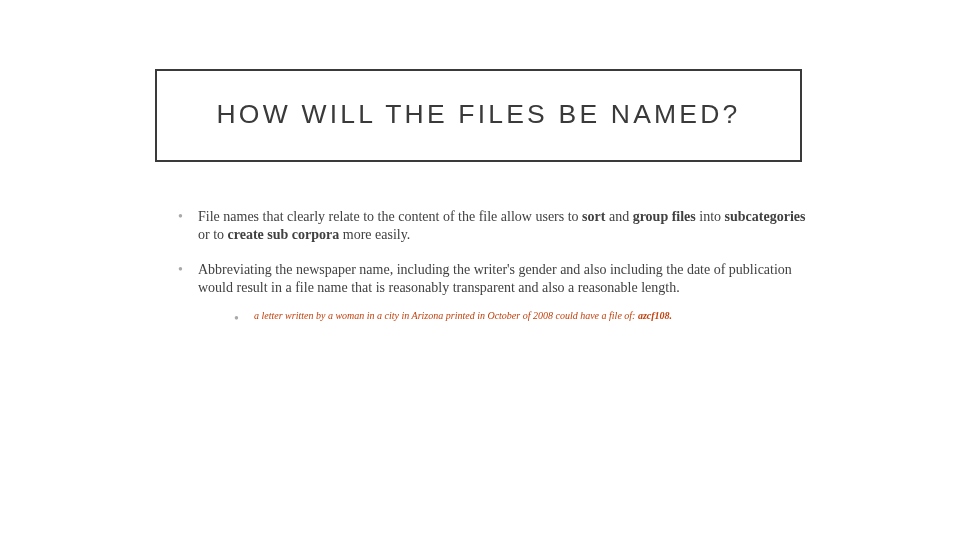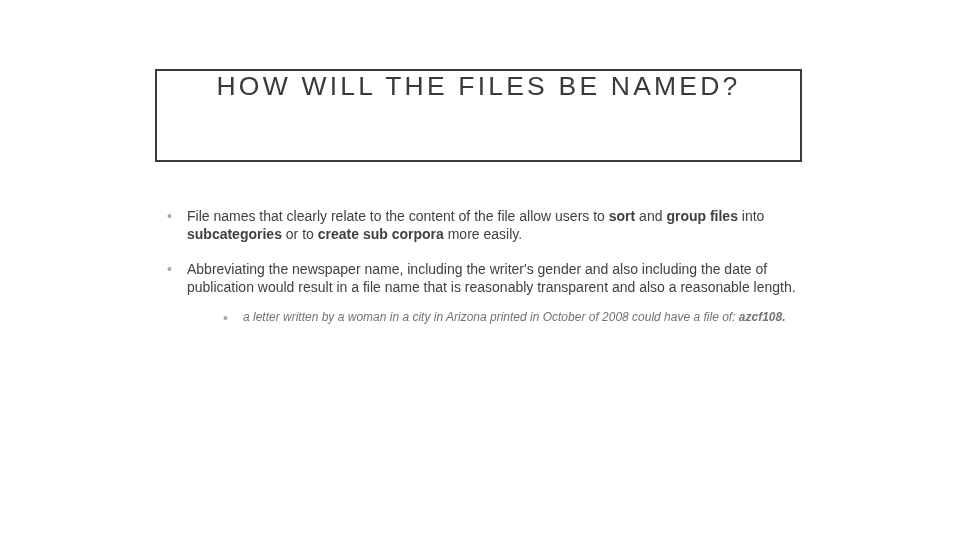--- a/index.html
+++ b/index.html
@@ -21,34 +21,36 @@
   .title-box {
     position: absolute;
     left: 155px;
     top: 69px;
     width: 647px;
     height: 93px;
     border: 2px solid #3a3a3a;
     box-sizing: border-box;
     display: flex;
     align-items: flex-start;
+    padding-top: 28px;
     justify-content: center;
   }
   .title-box h1 {
     margin: 0;
     font-weight: 400;
     font-size: 26.5px;
     letter-spacing: 3.2px;
     color: #3a3a3a;
   }
   .content {
     position: absolute;
-    left: 157px;
+    left: 168px;
     top: 208px;
     width: 640px;
+    font-family: Liberation Serif, serif;
   }
   ul.bullets {
     list-style: none;
     margin: 0;
     padding: 0;
   }
   ul.bullets > li {
     position: relative;
     padding-left: 30px;
     font-size: 14px;
@@ -66,23 +68,23 @@
     line-height: 1.25;
   }
   ul.sub {
     list-style: none;
     margin: 14px 0 0 0;
     padding: 0;
   }
   ul.sub > li {
     position: relative;
     padding-left: 56px;
-    font-size: 12px;
+    font-size: 10px;
     line-height: 1.25;
-    color: #737373;
+    color: #c2410c;
     font-style: italic;
   }
   ul.sub > li::before {
     content: "•";
     position: absolute;
     left: 36px;
     top: 0;
     color: #a9a9a9;
     font-size: 14px;
     line-height: 1.25;

